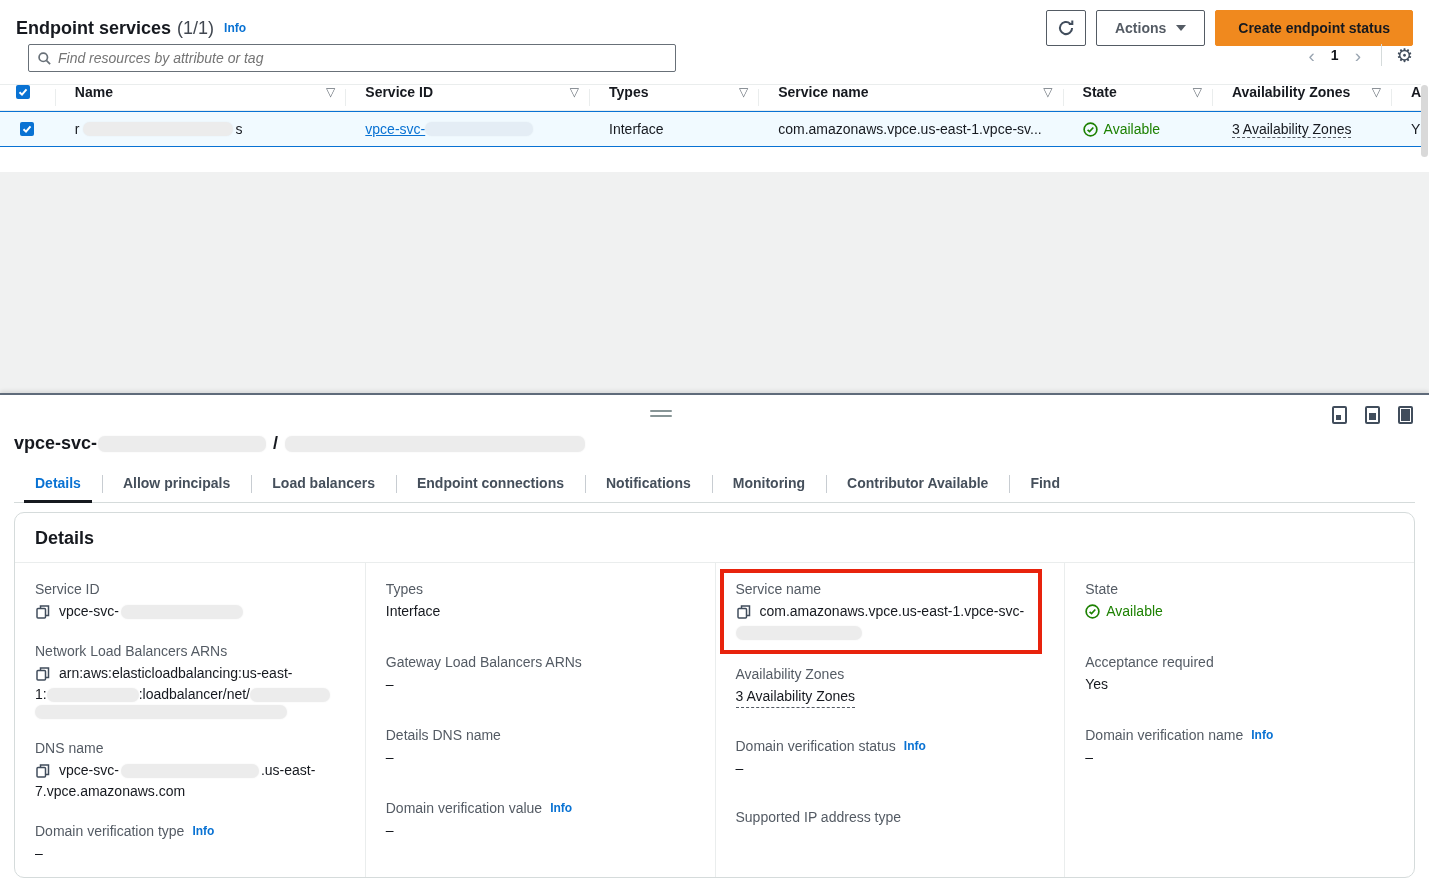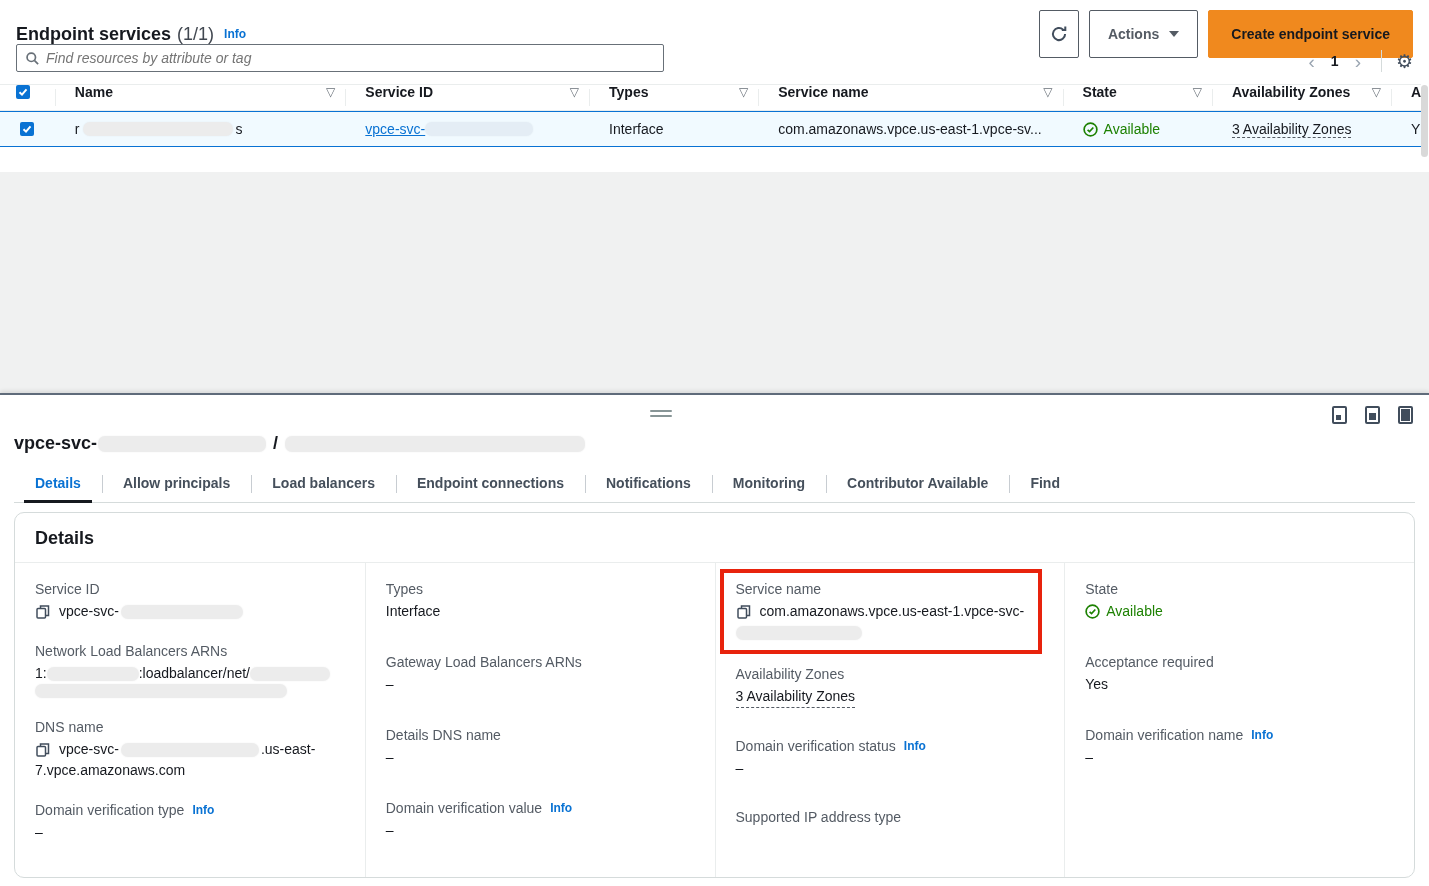--- a/index.html
+++ b/index.html
@@ -7,29 +7,29 @@
     font-family:"Liberation Sans","DejaVu Sans",sans-serif; font-size:14px; color:#16191f; }
   .stage { position:relative; width:1429px; height:886px; }
 
   
   .top-pane { position:absolute; top:0; left:0; right:0; height:393px; background:#fff; }
   .page-header { position:absolute; top:10px; left:16px; right:16px; display:flex; align-items:center; }
   .ph-title { font-size:18px; font-weight:bold; }
   .ph-count { font-size:18px; font-weight:normal; color:#414750; margin-left:6px; }
   .info-link { font-size:12px; font-weight:bold; color:#0972d3; margin-left:10px; cursor:pointer; }
   .ph-actions { margin-left:auto; display:flex; gap:10px; align-items:center; }
-  .btn { height:48px; border:1px solid #545b64; border-radius:2px; background:#fff;
+  .btn { height:36px; border:1px solid #545b64; border-radius:2px; background:#fff;
     font-weight:bold; color:#545b64; font-size:14px; display:inline-flex; align-items:center;
     justify-content:center; padding:0 18px; cursor:pointer; }
   .btn-icon { width:40px; padding:0; }
   .btn-primary { background:#f0891e; border-color:#f0891e; color:#16191f; padding:0 22px; }
   .caret-down { width:0; height:0; border-left:5px solid transparent; border-right:5px solid transparent;
     border-top:6px solid #545b64; margin-left:10px; }
 
-  .toolbar { position:absolute; top:44px; left:16px; right:16px; display:flex; align-items:flex-end; }
+  .toolbar { position:absolute; top:44px; left:28px; right:16px; display:flex; align-items:flex-start; }
   .search-box { width:648px; height:28px; border:1px solid #687078; border-radius:2px;
     display:flex; align-items:center; padding:0 8px; background:#fff; }
   .search-box input { border:none; outline:none; flex:1; font-size:14px; font-style:italic;
     color:#687078; font-family:inherit; background:transparent; margin-left:6px; }
   .pager { margin-left:auto; display:flex; align-items:center; gap:6px; }
   .pg-chev { font-size:19px; color:#9aa5b1; padding:0 6px; cursor:pointer; line-height:1; }
   .pg-num { font-weight:bold; font-size:14px; color:#16191f; padding:0 4px; }
   .pg-sep { width:1px; height:22px; background:#d5dbdb; margin:0 8px; }
   .gear { font-size:19px; color:#414d5c; cursor:pointer; line-height:1; }
 
@@ -121,21 +121,21 @@
             <svg width="18" height="18" viewBox="0 0 16 16" fill="none" stroke="#414d5c" stroke-width="1.8">
               <path d="M13.4 8a5.4 5.4 0 1 1-1.7-3.9"></path>
                 <polyline points="13.6,1.3 13.6,4.4 10.5,4.4"></polyline>
             </svg>
           </span>
         </button>
         <button class="btn">
           <span>Actions</span>
           <span class="caret-down"></span>
         </button>
-        <button class="btn btn-primary">Create endpoint service</button>
+        <button class="btn btn-primary">Create endpoint status</button>
       </div>
     </div>
 
     <div class="toolbar">
       <div class="search-box">
         <span>
           <svg width="15" height="15" viewBox="0 0 16 16" fill="none" stroke="#687078" stroke-width="1.8">
             <circle cx="6.7" cy="6.7" r="4.5"></circle>
               <line x1="10.2" y1="10.2" x2="14" y2="14"></line>
           </svg>
@@ -283,20 +283,29 @@
                   <path d="M5.5 4.5V2h8v9.5h-2.5"></path>
                     <rect x="2" y="4.5" width="8.5" height="9.5" rx="1"></rect>
                 </svg>
               </span>
               <span>vpce-svc-</span>
               <span class="redact" style="width:122px; margin-left:2px;"></span>
             </div>
           </div>
           <div class="field">
             <div class="flabel">Network Load Balancers ARNs</div>
+            <div class="fvalue">
+              <span class="cicon">
+                <svg width="16" height="16" viewBox="0 0 16 16" fill="none" stroke="#414d5c" stroke-width="1.5">
+                  <path d="M5.5 4.5V2h8v9.5h-2.5"></path>
+                    <rect x="2" y="4.5" width="8.5" height="9.5" rx="1"></rect>
+                </svg>
+              </span>
+              <span>arn:aws:elasticloadbalancing:us-east-</span>
+            </div>
             <div class="fline">
               <span>1:</span>
               <span class="redact" style="width:92px;"></span>
               <span>:loadbalancer/net/</span>
               <span class="redact" style="width:80px;"></span>
             </div>
             <div class="fline">
                 <span class="redact" style="width:252px;"></span>
               </div>
           </div>

